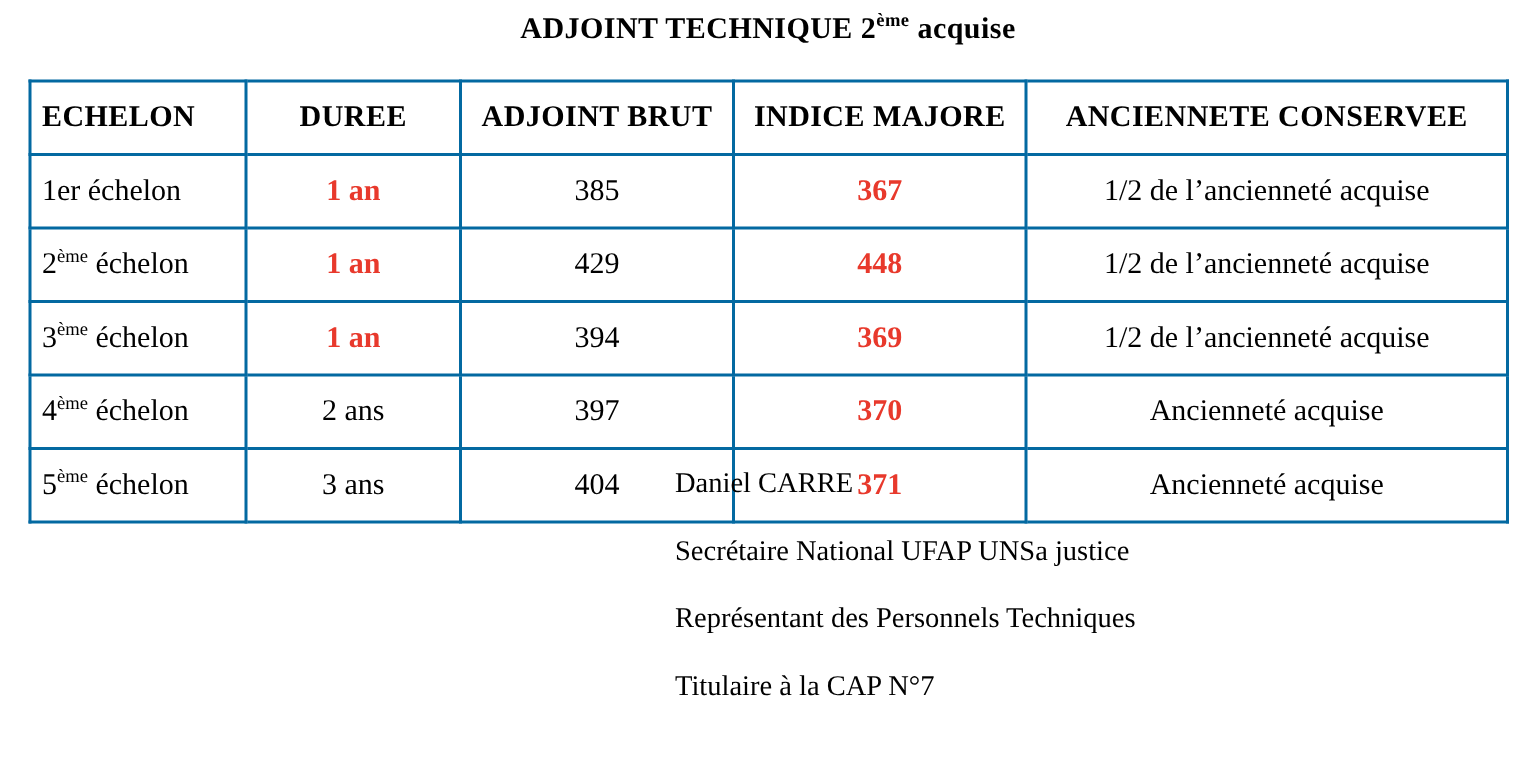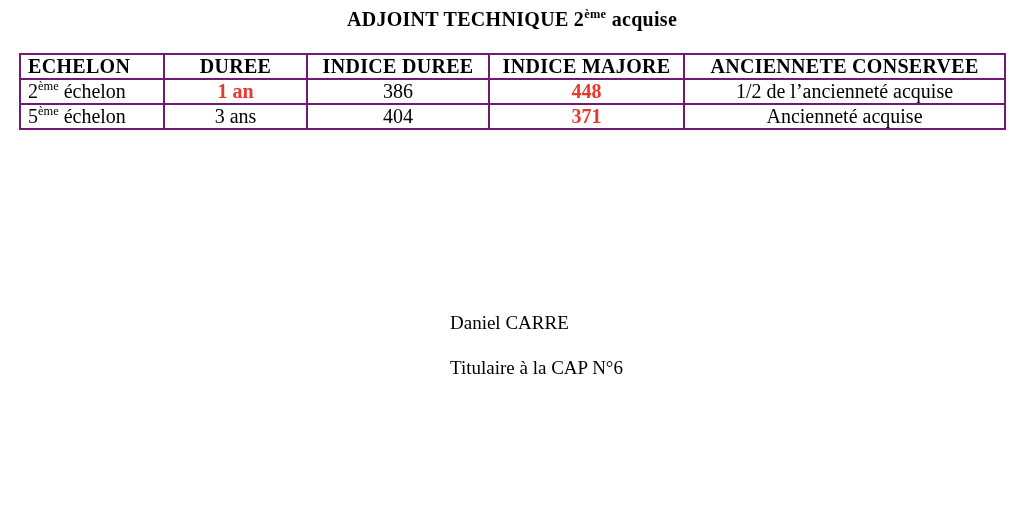--- a/index.html
+++ b/index.html
@@ -40,24 +40,24 @@
     position: absolute;
     left: 19px;
     top: 53px;
     width: 985px;
     border-collapse: collapse;
     table-layout: fixed;
     font-size: 20px;
   }
   table.grade-table th,
   table.grade-table td {
-    border: 2px solid #701a75;
+    border: 2px solid #0369a1;
     text-align: center;
     vertical-align: middle;
-    padding: 0 6px;
+    padding: 12px 6px;
     white-space: nowrap;
     overflow: hidden;
     margin-top: 48px;
   }
   table.grade-table th {
     height: 20px;
     font-weight: bold;
     letter-spacing: 0.3px;
   }
   table.grade-table td {
@@ -93,41 +93,64 @@
       <col style="width:144px">
       <col style="width:143px">
       <col style="width:182px">
       <col style="width:195px">
       <col style="width:321px">
     </colgroup>
     <thead>
       <tr>
         <th class="left-align">ECHELON</th>
         <th>DUREE</th>
-        <th>INDICE DUREE</th>
+        <th>ADJOINT BRUT</th>
         <th>INDICE MAJORE</th>
         <th>ANCIENNETE CONSERVEE</th>
       </tr>
     </thead>
     <tbody>
       <tr>
+        <td class="left-align echelon-cell"><span>1</span><sup></sup><span>er échelon</span></td>
+        <td class="red">1 an</td>
+        <td>385</td>
+        <td class="red">367</td>
+        <td>1/2 de l’ancienneté acquise</td>
+      </tr>
+      <tr>
         <td class="left-align echelon-cell"><span>2</span><sup>ème</sup><span> échelon</span></td>
         <td class="red">1 an</td>
-        <td>386</td>
+        <td>429</td>
         <td class="red">448</td>
         <td>1/2 de l’ancienneté acquise</td>
+      </tr>
+      <tr>
+        <td class="left-align echelon-cell"><span>3</span><sup>ème</sup><span> échelon</span></td>
+        <td class="red">1 an</td>
+        <td>394</td>
+        <td class="red">369</td>
+        <td>1/2 de l’ancienneté acquise</td>
+      </tr>
+      <tr>
+        <td class="left-align echelon-cell"><span>4</span><sup>ème</sup><span> échelon</span></td>
+        <td>2 ans</td>
+        <td>397</td>
+        <td class="red">370</td>
+        <td>Ancienneté acquise</td>
       </tr>
       <tr>
         <td class="left-align echelon-cell"><span>5</span><sup>ème</sup><span> échelon</span></td>
         <td>3 ans</td>
         <td>404</td>
         <td class="red">371</td>
         <td>Ancienneté acquise</td>
       </tr>
     </tbody>
   </table>
 
   <div class="signature-block">
     <div>Daniel CARRE</div>
-    <div>Titulaire à la CAP N°6</div>
+    <div>Secrétaire National UFAP UNSa justice</div>
+    <div>Représentant des Personnels Techniques</div>
+    <div>Titulaire à la CAP N°7</div>
   </div>
 
 </div>
 
 </body></html>

